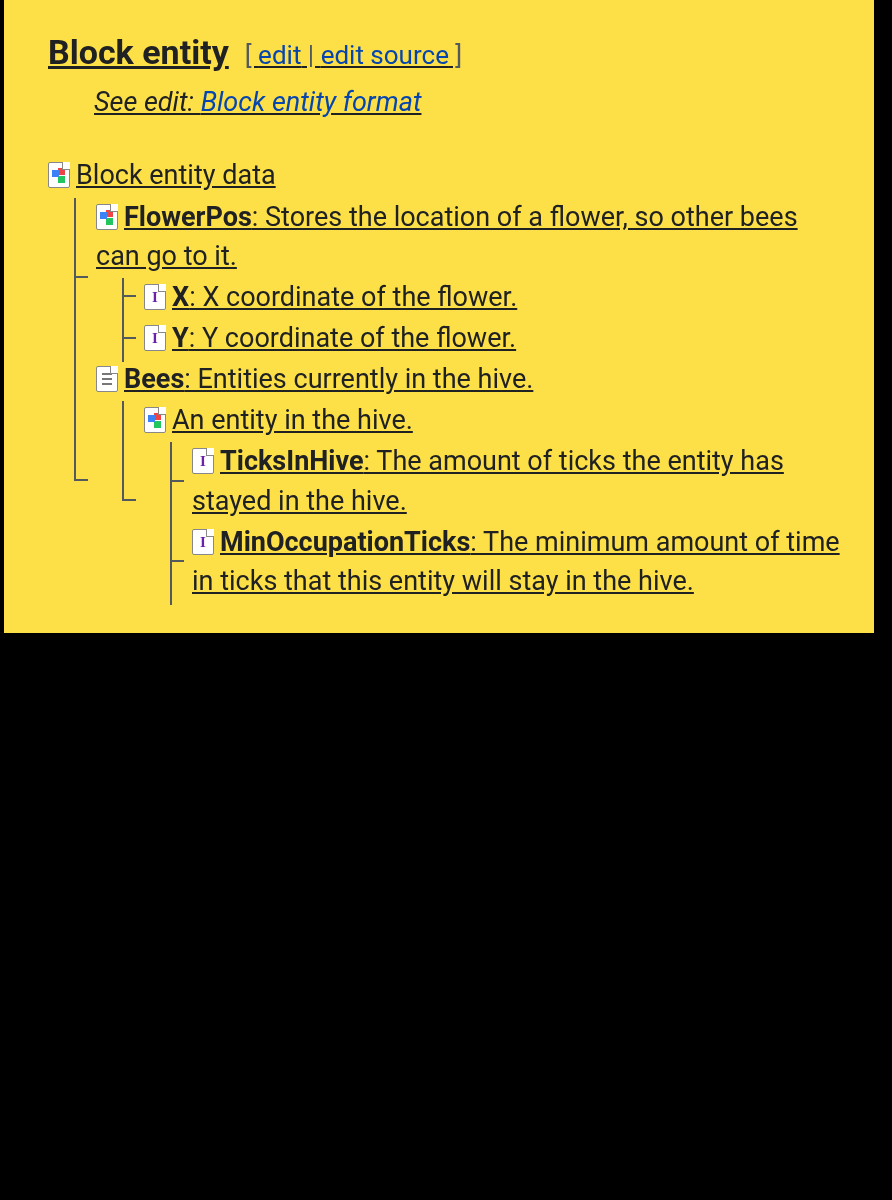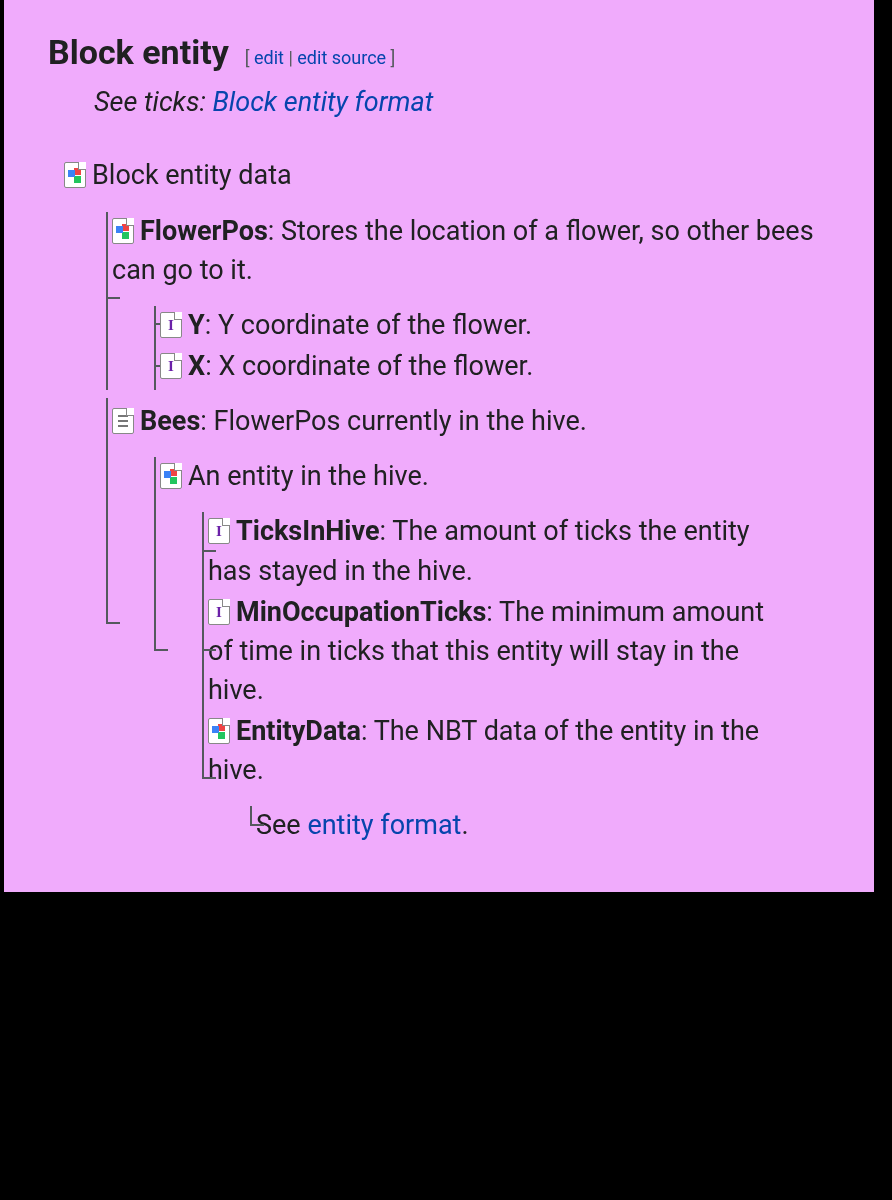--- a/index.html
+++ b/index.html
@@ -6,67 +6,68 @@
   body {
     margin: 0;
     padding: 0;
     background: #000;
     font-family: -apple-system, BlinkMacSystemFont, "Segoe UI", Roboto, Helvetica, Arial, sans-serif;
     font-size: 27px;
     line-height: 1.45;
     color: #202122;
   }
   .page {
-    background: #f0abfc;
+    background: #fde047;
     margin: 0 18px 0 4px;
     padding: 28px 28px 30px 44px;
+    text-decoration: underline;
   }
   .heading-row {
     display: flex;
     align-items: baseline;
     flex-wrap: wrap;
     column-gap: 16px;
     margin-bottom: 6px;
   }
   h2 {
     font-size: 34px;
     font-weight: 700;
     margin: 0;
   }
   .edit-group {
-    font-size: 18px;
+    font-size: 26px;
     color: #54595d;
   }
   .edit-group a {
     color: #0645ad;
     text-decoration: none;
   }
   .see-also {
     font-style: italic;
     margin: 2px 0 34px 46px;
     font-size: 27px;
   }
   .see-also a {
     color: #0645ad;
     text-decoration: none;
   }
   p.intro {
     margin: 0 0 24px 0;
   }
   ul.tree, ul.tree ul {
     list-style: none;
-    margin: 16px;
+    margin: 0;
     padding-left: 0;
   }
   ul.tree ul {
     padding-left: 26px;
   }
   li.node {
     position: relative;
-    padding-left: 6px;
+    padding-left: 22px;
     margin: 2px 0;
   }
   ul.tree > li.node { padding-left: 0; }
   ul.tree ul > li.node::before {
     content: "";
     position: absolute;
     left: 0;
     top: 0;
     bottom: 50%;
     width: 12px;
@@ -145,65 +146,57 @@
 <div class="page">
 
   <div class="heading-row">
     <h2>Block entity</h2>
     <span class="edit-group">
       <span>[ </span><a href="#">edit</a><span> | </span><a href="#">edit source</a><span> ]</span>
     </span>
   </div>
 
   <div class="see-also">
-    <span>See ticks: </span><a href="#">Block entity format</a>
+    <span>See edit: </span><a href="#">Block entity format</a>
   </div>
 
 
   <ul class="tree">
     <li class="node">
       <span class="row">
         <span class="ico compound"></span><span class="node-text">Block entity data</span>
       </span>
       <ul>
         <li class="node has-next">
           <span class="row">
             <span class="ico compound"></span><span class="label">FlowerPos</span><span>: Stores the location of a flower, so other bees can go to it.</span>
           </span>
           <ul>
             <li class="node has-next">
-              <span class="row"><span class="ico int"></span><span class="label">Y</span><span>: Y coordinate of the flower.</span></span>
+              <span class="row"><span class="ico int"></span><span class="label">X</span><span>: X coordinate of the flower.</span></span>
             </li>
             <li class="node has-next">
-              <span class="row"><span class="ico int"></span><span class="label">X</span><span>: X coordinate of the flower.</span></span>
+              <span class="row"><span class="ico int"></span><span class="label">Y</span><span>: Y coordinate of the flower.</span></span>
             </li>
           </ul>
         </li>
         <li class="node">
           <span class="row">
-            <span class="ico list"></span><span class="label">Bees</span><span>: FlowerPos currently in the hive.</span>
+            <span class="ico list"></span><span class="label">Bees</span><span>: Entities currently in the hive.</span>
           </span>
           <ul>
             <li class="node">
               <span class="row"><span class="ico compound"></span><span>An entity in the hive.</span></span>
               <ul>
                 <li class="node has-next">
                   <span class="row"><span class="ico int"></span><span class="label">TicksInHive</span><span>: The amount of ticks the entity has stayed in the hive.</span></span>
                 </li>
                 <li class="node has-next">
                   <span class="row"><span class="ico int"></span><span class="label">MinOccupationTicks</span><span>: The minimum amount of time in ticks that this entity will stay in the hive.</span></span>
                 </li>
-                <li class="node">
-                  <span class="row"><span class="ico compound"></span><span class="label">EntityData</span><span>: The NBT data of the entity in the hive.</span></span>
-                  <ul>
-                    <li class="node">
-                      <span class="row"><span>See </span><a href="#" class="inline-link">entity format</a><span>.</span></span>
-                    </li>
-                  </ul>
-                </li>
               </ul>
             </li>
           </ul>
         </li>
       </ul>
     </li>
   </ul>
 
 </div>
 

